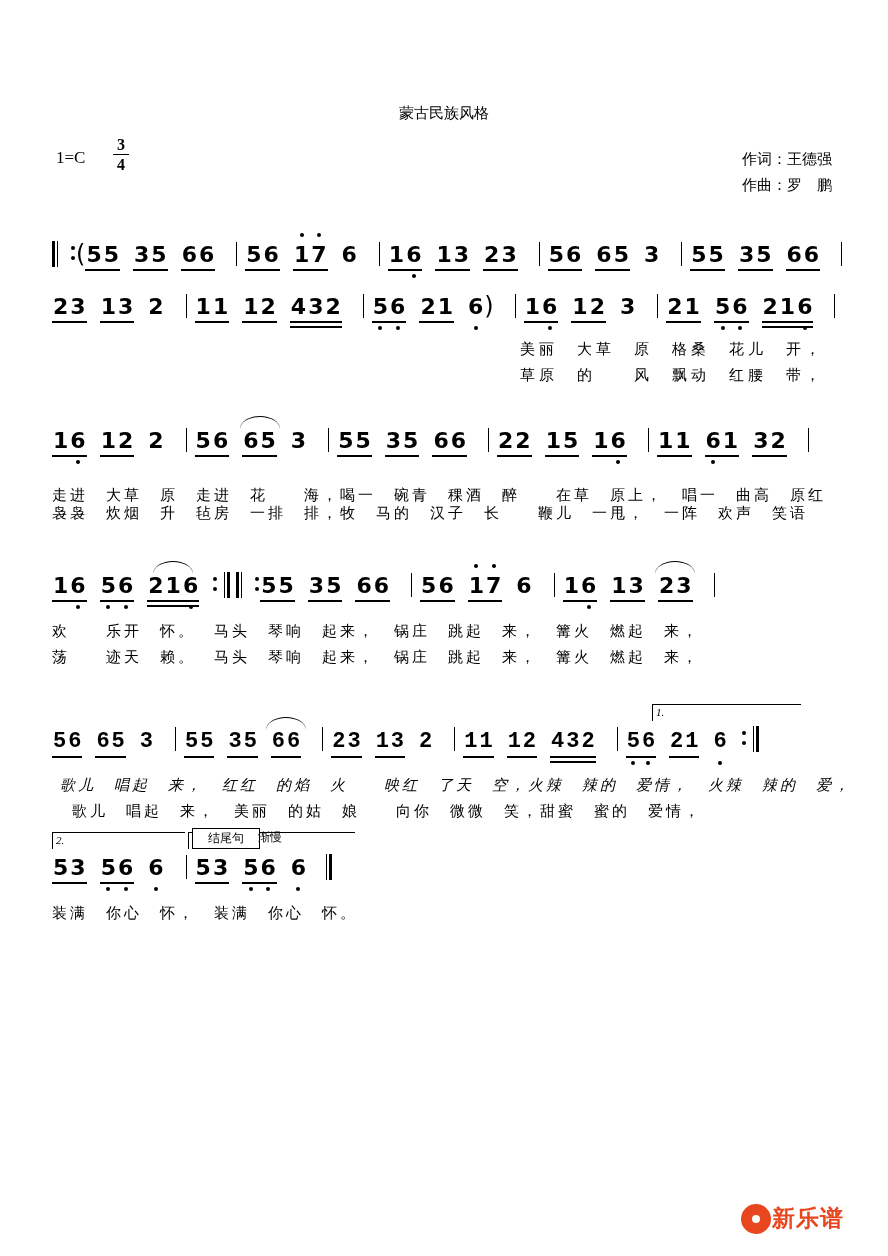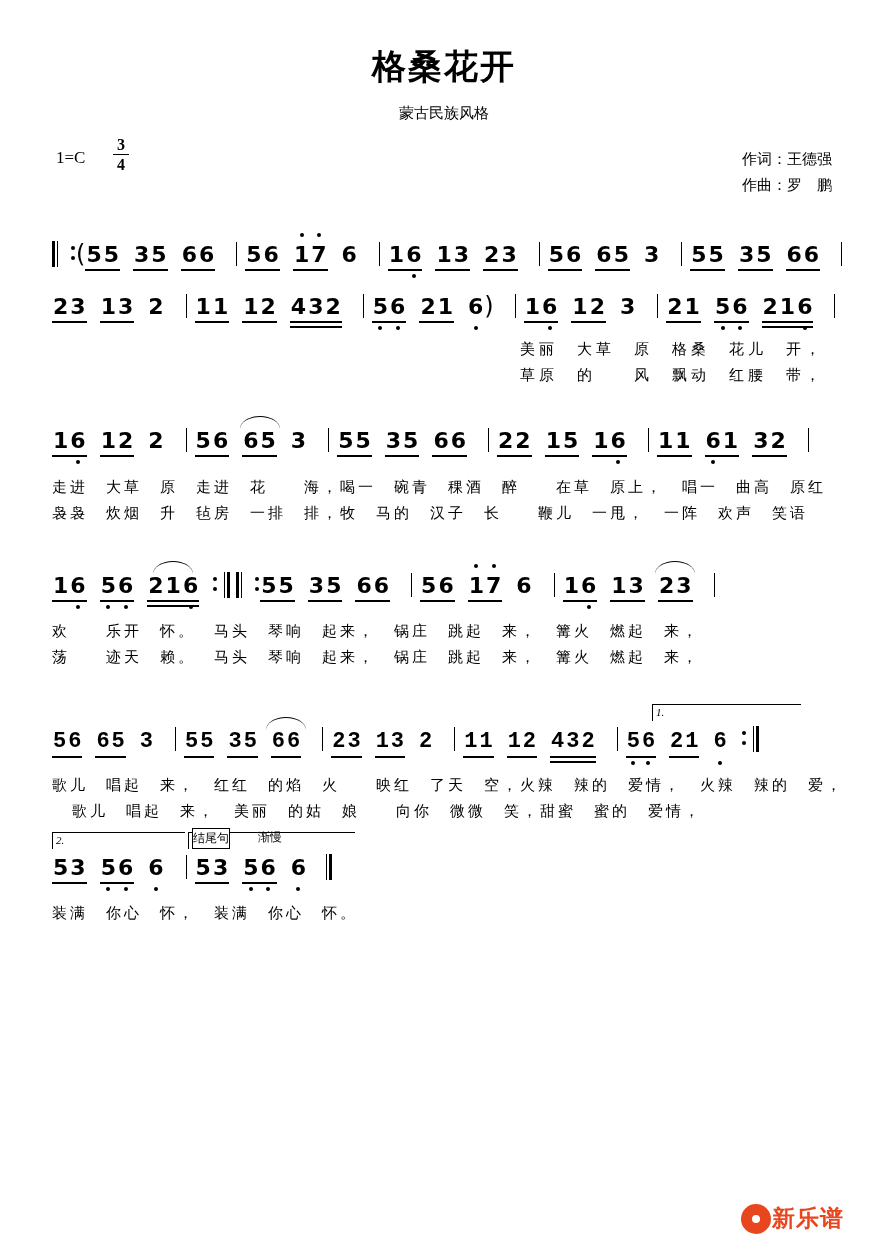--- a/index.html
+++ b/index.html
@@ -227,21 +227,21 @@
     position: absolute;
     left: 3px; top: 1px;
     font-size: 11px;
     font-style: italic;
     font-family: "Liberation Serif", serif;
   }
   .boxlbl {
     position: absolute;
     border: 1px solid #000;
     font-size: 12px;
-    padding: 1px 0;
+    padding: 1px 15px;
     font-family: "Liberation Serif", serif;
     background: #fff;
   }
   .plainlbl {
     position: absolute;
     font-size: 12px;
     font-family: "Liberation Serif", serif;
   }
 
   
@@ -274,21 +274,20 @@
     color: #e8461e;
     font-family: "DejaVu Sans", sans-serif;
     letter-spacing: 1px;
   }
 </style>
 </head>
 <body>
 
 <div class="sheet">
 
-  <div class="title">格桑花开</div>
   <div class="subtitle">蒙古民族风格</div>
   <div class="keysig">1=C</div>
   <div class="meter">
     <span class="num">3</span>
     <span class="bar"></span>
     <span class="den">4</span>
   </div>
   <div class="credit-lyric">作词：王德强</div>
   <div class="credit-music">作曲：罗　鹏</div>
 
@@ -303,40 +302,40 @@
       <span class="grp u1g"><span class="n">2</span><span class="n">3</span></span><span class="grp u1g"><span class="n">1</span><span class="n">3</span></span><span class="grp"><span class="n">2</span></span><span class="barline"></span><span class="grp u1g"><span class="n">1</span><span class="n">1</span></span><span class="grp u1g"><span class="n">1</span><span class="n">2</span></span><span class="grp u1g u2g"><span class="n">4</span><span class="n">3</span><span class="n">2</span></span><span class="barline"></span><span class="grp u1g"><span class="n dlow">5</span><span class="n dlow">6</span></span><span class="grp u1g"><span class="n">2</span><span class="n">1</span></span><span class="grp"><span class="n dlow">6</span><span class="paren">)</span></span><span class="barline"></span><span class="grp u1g"><span class="n">1</span><span class="n dlow">6</span></span><span class="grp u1g"><span class="n">1</span><span class="n">2</span></span><span class="grp"><span class="n">3</span></span><span class="barline"></span><span class="grp u1g"><span class="n">2</span><span class="n">1</span></span><span class="grp u1g"><span class="n dlow">5</span><span class="n dlow">6</span></span><span class="grp u1g u2g"><span class="n">2</span><span class="n">1</span><span class="n dlow">6</span></span><span class="barline"></span>
     </div>
     <div class="lyrics" style="top:48px; left:520px; letter-spacing:4px;">美丽　大草　原　格桑　花儿　开，</div>
     <div class="lyrics" style="top:74px; left:520px; letter-spacing:4px;">草原　的　　风　飘动　红腰　带，</div>
   </div>
 
   <div class="system" style="top:428px;">
     <div class="notes">
       <span class="grp u1g"><span class="n">1</span><span class="n dlow">6</span></span><span class="grp u1g"><span class="n">1</span><span class="n">2</span></span><span class="grp"><span class="n">2</span></span><span class="barline"></span><span class="grp u1g"><span class="n">5</span><span class="n">6</span></span><span class="grp u1g"><span class="slur"></span><span class="n">6</span><span class="n">5</span></span><span class="grp"><span class="n">3</span></span><span class="barline"></span><span class="grp u1g"><span class="n">5</span><span class="n">5</span></span><span class="grp u1g"><span class="n">3</span><span class="n">5</span></span><span class="grp u1g"><span class="n">6</span><span class="n">6</span></span><span class="barline"></span><span class="grp u1g"><span class="n">2</span><span class="n">2</span></span><span class="grp u1g"><span class="n">1</span><span class="n">5</span></span><span class="grp u1g"><span class="n">1</span><span class="n dlow">6</span></span><span class="barline"></span><span class="grp u1g"><span class="n">1</span><span class="n">1</span></span><span class="grp u1g"><span class="n dlow">6</span><span class="n">1</span></span><span class="grp u1g"><span class="n">3</span><span class="n">2</span></span><span class="barline"></span>
     </div>
-    <div class="lyrics" style="top:50px; left:52px; letter-spacing:3px;">走进　大草　原　走进　花　　海，喝一　碗青　稞酒　醉　　在草　原上，　唱一　曲高　原红</div>
+    <div class="lyrics" style="top:58px; left:52px; letter-spacing:3px;">走进　大草　原　走进　花　　海，喝一　碗青　稞酒　醉　　在草　原上，　唱一　曲高　原红</div>
     <div class="lyrics" style="top:76px; left:52px; letter-spacing:3px;">袅袅　炊烟　升　毡房　一排　排，牧　马的　汉子　长　　鞭儿　一甩，　一阵　欢声　笑语</div>
   </div>
 
   <div class="system" style="top:572px;">
     <div class="notes">
       <span class="grp u1g"><span class="n">1</span><span class="n dlow">6</span></span><span class="grp u1g"><span class="n dlow">5</span><span class="n dlow">6</span></span><span class="grp u1g u2g"><span class="slur"></span><span class="n">2</span><span class="n">1</span><span class="n dlow">6</span></span><span class="rdots"></span><span class="repeat-end"></span><span class="repeat-start"></span><span class="rdots"></span><span class="grp u1g"><span class="n">5</span><span class="n">5</span></span><span class="grp u1g"><span class="n">3</span><span class="n">5</span></span><span class="grp u1g"><span class="n">6</span><span class="n">6</span></span><span class="barline"></span><span class="grp u1g"><span class="n">5</span><span class="n">6</span></span><span class="grp u1g"><span class="n dhigh">1</span><span class="n dhigh">7</span></span><span class="grp"><span class="n">6</span></span><span class="barline"></span><span class="grp u1g"><span class="n">1</span><span class="n dlow">6</span></span><span class="grp u1g"><span class="n">1</span><span class="n">3</span></span><span class="grp u1g"><span class="slur"></span><span class="n">2</span><span class="n">3</span></span><span class="barline"></span>
     </div>
     <div class="lyrics" style="top:50px; left:52px; letter-spacing:3px;">欢　　乐开　怀。　马头　琴响　起来，　锅庄　跳起　来，　篝火　燃起　来，</div>
     <div class="lyrics" style="top:76px; left:52px; letter-spacing:3px;">荡　　迹天　赖。　马头　琴响　起来，　锅庄　跳起　来，　篝火　燃起　来，</div>
   </div>
 
   <div class="system" style="top:712px;">
     <div class="volta" style="left:652px; top:-8px; width:148px;">
       <span class="lbl">1.</span>
     </div>
     <div class="notes" style="top:14px;font-family:Liberation Mono, monospace;">
       <span class="grp u1g"><span class="n">5</span><span class="n">6</span></span><span class="grp u1g"><span class="n">6</span><span class="n">5</span></span><span class="grp"><span class="n">3</span></span><span class="barline"></span><span class="grp u1g"><span class="n">5</span><span class="n">5</span></span><span class="grp u1g"><span class="n">3</span><span class="n">5</span></span><span class="grp u1g"><span class="slur"></span><span class="n">6</span><span class="n">6</span></span><span class="barline"></span><span class="grp u1g"><span class="n">2</span><span class="n">3</span></span><span class="grp u1g"><span class="n">1</span><span class="n">3</span></span><span class="grp"><span class="n">2</span></span><span class="barline"></span><span class="grp u1g"><span class="n">1</span><span class="n">1</span></span><span class="grp u1g"><span class="n">1</span><span class="n">2</span></span><span class="grp u1g u2g"><span class="n">4</span><span class="n">3</span><span class="n">2</span></span><span class="barline"></span><span class="grp u1g"><span class="n dlow">5</span><span class="n dlow">6</span></span><span class="grp u1g"><span class="n">2</span><span class="n">1</span></span><span class="grp"><span class="n dlow">6</span></span><span class="rdots"></span><span class="repeat-end"></span>
     </div>
-    <div class="lyrics" style="top:64px; left:52px; letter-spacing:3px;">歌儿　唱起　来，　红红　的焰　火　　映红　了天　空，火辣　辣的　爱情，　火辣　辣的　爱，</div>
+    <div class="lyrics" style="top:64px; left:60px; letter-spacing:3px;font-style:italic;">歌儿　唱起　来，　红红　的焰　火　　映红　了天　空，火辣　辣的　爱情，　火辣　辣的　爱，</div>
     <div class="lyrics" style="top:90px; left:52px; letter-spacing:3px;margin-left:20px;">歌儿　唱起　来，　美丽　的姑　娘　　向你　微微　笑，甜蜜　蜜的　爱情，</div>
   </div>
 
   <div class="system" style="top:840px;">
     <div class="volta" style="left:52px; top:-8px; width:132px;">
       <span class="lbl">2.</span>
     </div>
     <div class="volta" style="left:188px; top:-8px; width:166px;"></div>
     <div class="boxlbl" style="left:192px; top:-12px;">结尾句</div>
     <div class="plainlbl" style="left:258px; top:-11px;">渐慢</div>

